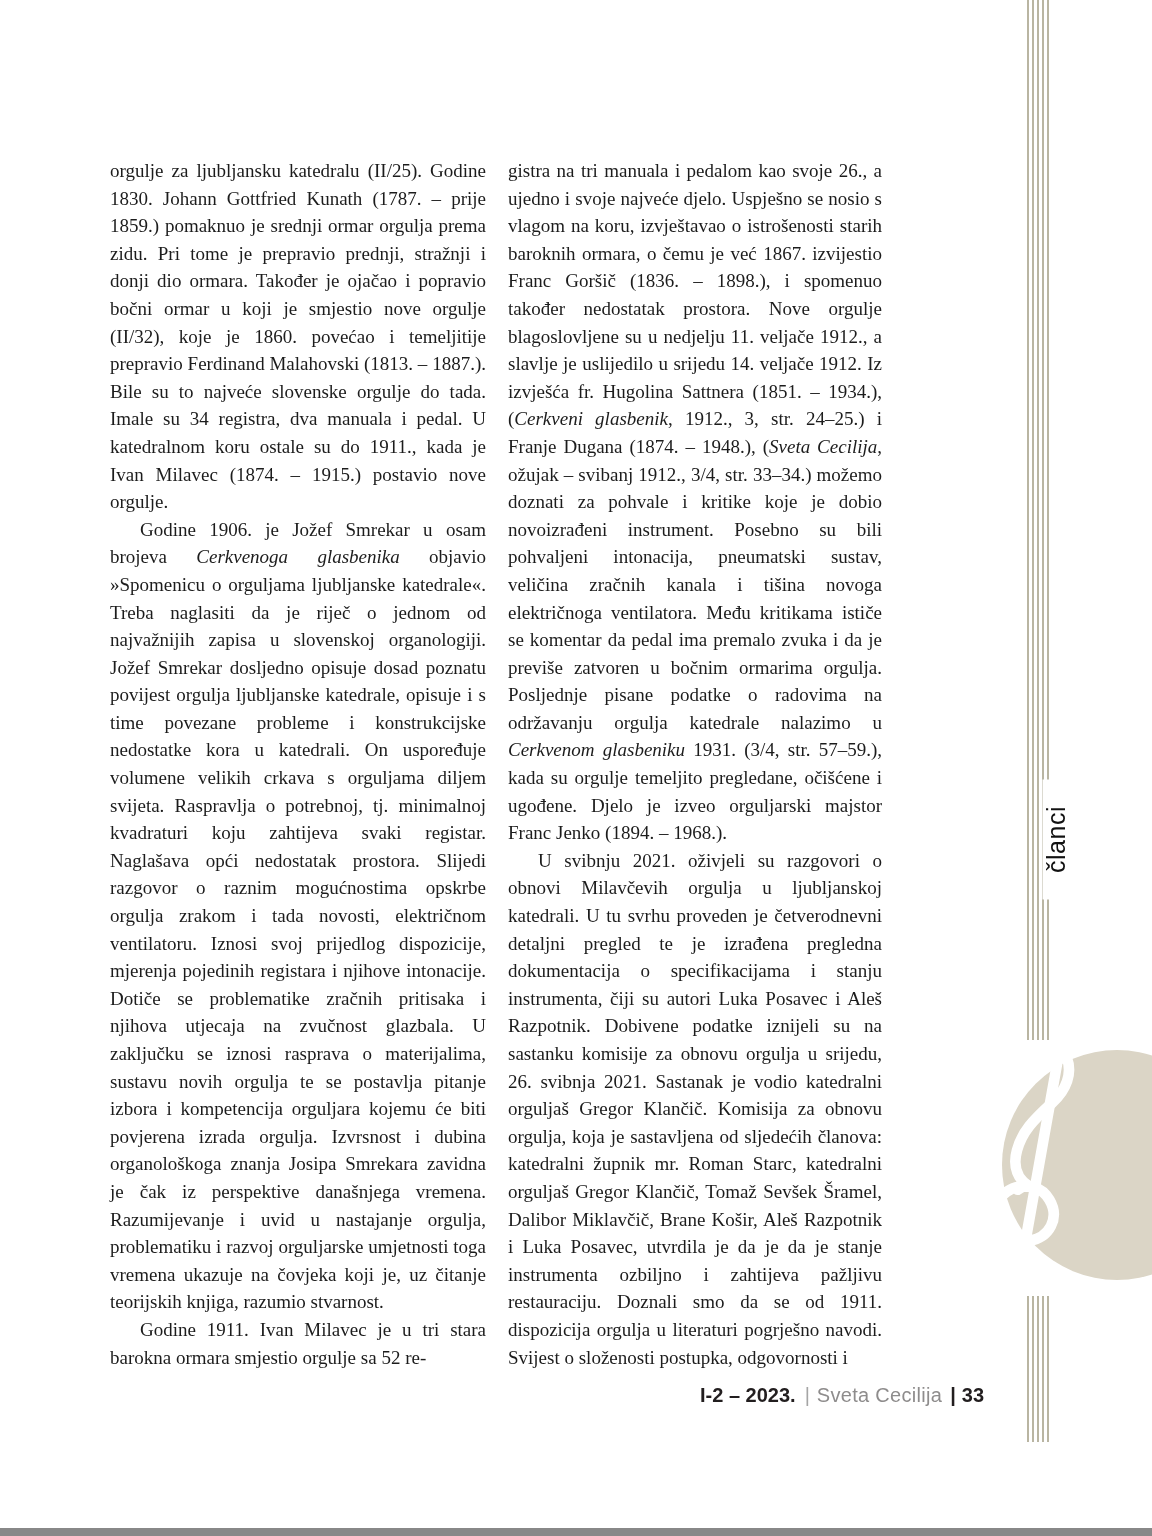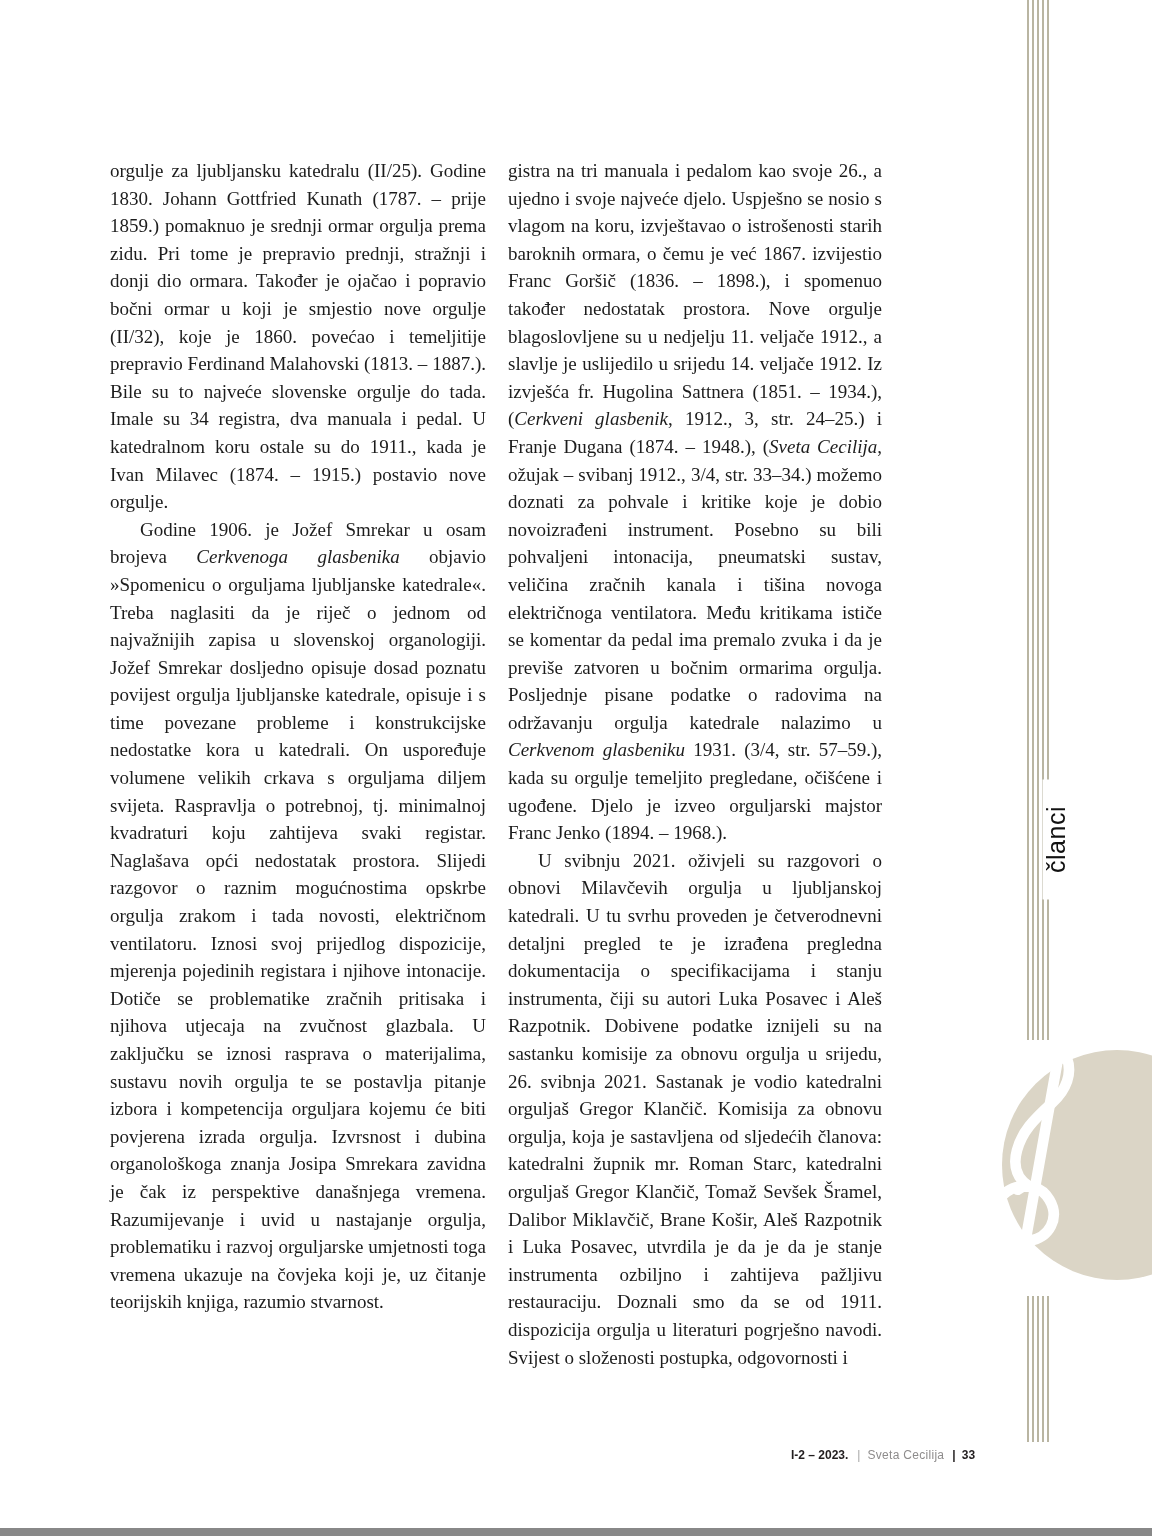--- a/index.html
+++ b/index.html
@@ -61,39 +61,40 @@
   }
   .clef{
     position:absolute;
     left:986px;top:1040px;
     width:110px;height:252px;
     transform:rotate(9deg);
   }
   
   .footer{
     position:absolute;
-    top:1448px;left:700px;right:86px;
-    text-align:center;
+    top:1384px;left:700px;right:86px;
+    text-align:left;
     font-family:"Liberation Sans", sans-serif;
-    font-size:12px;
+    font-size:20px;
     white-space:nowrap;
   }
   .f-bold{font-weight:bold;color:#221e1f;}
   .f-sep1{color:#a5a5a5;font-weight:normal;margin:0 7px 0 9px;}
   .f-journal{color:#8e8c8c;font-weight:normal;letter-spacing:0.3px;}
   .f-sep2{color:#221e1f;font-weight:bold;margin:0 6px 0 8px;}
 </style>
 </head>
 <body>
 
 <div class="page">
 
   <div class="column column-left">
       <p class="no-indent"><span>orgulje za ljubljansku katedralu (II/25). Godine 1830. Johann Gottfried Kunath (1787. – prije 1859.) pomaknuo je srednji ormar orgulja prema zidu. Pri tome je prepravio prednji, stražnji i donji dio ormara. Također je ojačao i popravio bočni ormar u koji je smjestio nove orgulje (II/32), koje je 1860. povećao i temeljitije prepravio Ferdinand Malahovski (1813. – 1887.). Bile su to najveće slovenske orgulje do tada. Imale su 34 registra, dva manuala i pedal. U katedralnom koru ostale su do 1911., kada je Ivan Milavec (1874. – 1915.) postavio nove orgulje.</span></p>
       <p class="indent"><span>Godine 1906. je Jožef Smrekar u osam brojeva </span><em>Cerkvenoga glasbenika</em><span> objavio »Spomenicu o orguljama ljubljanske katedrale«. Treba naglasiti da je riječ o jednom od najvažnijih zapisa u slovenskoj organologiji. Jožef Smrekar dosljedno opisuje dosad poznatu povijest orgulja ljubljanske katedrale, opisuje i s time povezane probleme i konstrukcijske nedostatke kora u katedrali. On uspoređuje volumene velikih crkava s orguljama diljem svijeta. Raspravlja o potrebnoj, tj. minimalnoj kvadraturi koju zahtijeva svaki registar. Naglašava opći nedostatak prostora. Slijedi razgovor o raznim mogućnostima opskrbe orgulja zrakom i tada novosti, električnom ventilatoru. Iznosi svoj prijedlog dispozicije, mjerenja pojedinih registara i njihove intonacije. Dotiče se problematike zračnih pritisaka i njihova utjecaja na zvučnost glazbala. U zaključku se iznosi rasprava o materijalima, sustavu novih orgulja te se postavlja pitanje izbora i kompetencija orguljara kojemu će biti povjerena izrada orgulja. Izvrsnost i dubina organološkoga znanja Josipa Smrekara zavidna je čak iz perspektive današnjega vremena. Razumijevanje i uvid u nastajanje orgulja, problematiku i razvoj orguljarske umjetnosti toga vremena ukazuje na čovjeka koji je, uz čitanje teorijskih knjiga, razumio stvarnost.</span></p>
+      <p class="indent"><span>Godine 1911. Ivan Milavec je u tri stara barokna ormara smjestio orgulje sa 52 re-</span></p>
     </div>
   <div class="column column-right">
       <p class="no-indent"><span>gistra na tri manuala i pedalom kao svoje 26., a ujedno i svoje najveće djelo. Uspješno se nosio s vlagom na koru, izvještavao o istrošenosti starih baroknih ormara, o čemu je već 1867. izvijestio Franc Goršič (1836. – 1898.), i spomenuo također nedostatak prostora. Nove orgulje blagoslovljene su u nedjelju 11. veljače 1912., a slavlje je uslijedilo u srijedu 14. veljače 1912. Iz izvješća fr. Hugolina Sattnera (1851. – 1934.), (</span><em>Cerkveni glasbenik</em><span>, 1912., 3, str. 24–25.) i Franje Dugana (1874. – 1948.), (</span><em>Sveta Cecilija</em><span>, ožujak – svibanj 1912., 3/4, str. 33–34.) možemo doznati za pohvale i kritike koje je dobio novoizrađeni instrument. Posebno su bili pohvaljeni intonacija, pneumatski sustav, veličina zračnih kanala i tišina novoga električnoga ventilatora. Među kritikama ističe se komentar da pedal ima premalo zvuka i da je previše zatvoren u bočnim ormarima orgulja. Posljednje pisane podatke o radovima na održavanju orgulja katedrale nalazimo u </span><em>Cerkvenom glasbeniku</em><span> 1931. (3/4, str. 57–59.), kada su orgulje temeljito pregledane, očišćene i ugođene. Djelo je izveo orguljarski majstor Franc Jenko (1894. – 1968.).</span></p>
       <p class="indent"><span>U svibnju 2021. oživjeli su razgovori o obnovi Milavčevih orgulja u ljubljanskoj katedrali. U tu svrhu proveden je četverodnevni detaljni pregled te je izrađena pregledna dokumentacija o specifikacijama i stanju instrumenta, čiji su autori Luka Posavec i Aleš Razpotnik. Dobivene podatke iznijeli su na sastanku komisije za obnovu orgulja u srijedu, 26. svibnja 2021. Sastanak je vodio katedralni orguljaš Gregor Klančič. Komisija za obnovu orgulja, koja je sastavljena od sljedećih članova: katedralni župnik mr. Roman Starc, katedralni orguljaš Gregor Klančič, Tomaž Sevšek Šramel, Dalibor Miklavčič, Brane Košir, Aleš Razpotnik i Luka Posavec, utvrdila je da je da je stanje instrumenta ozbiljno i zahtijeva pažljivu restauraciju. Doznali smo da se od 1911. dispozicija orgulja u literaturi pogrješno navodi. Svijest o složenosti postupka, odgovornosti i</span></p>
     </div>
 
   <div class="stripes stripes-top-main"></div>
   <div class="stripe-top-5a" style="position:absolute;"></div>
   <div class="stripe-top-5b" style="position:absolute;"></div>
   <div class="stripes stripes-bottom"></div>

